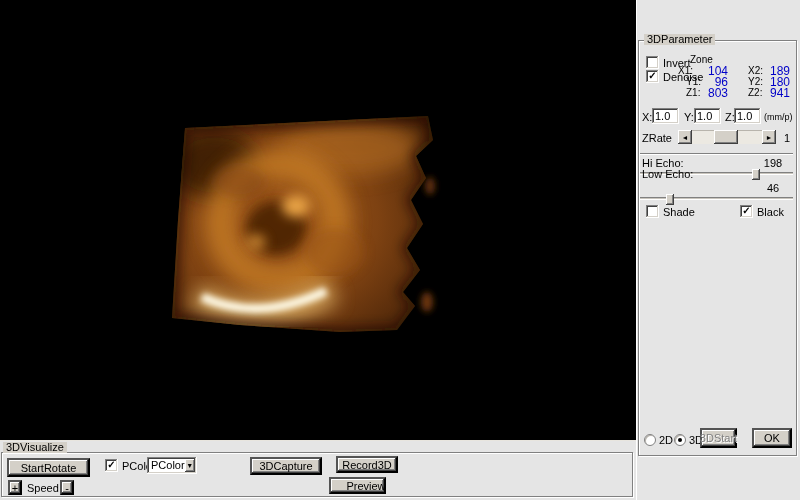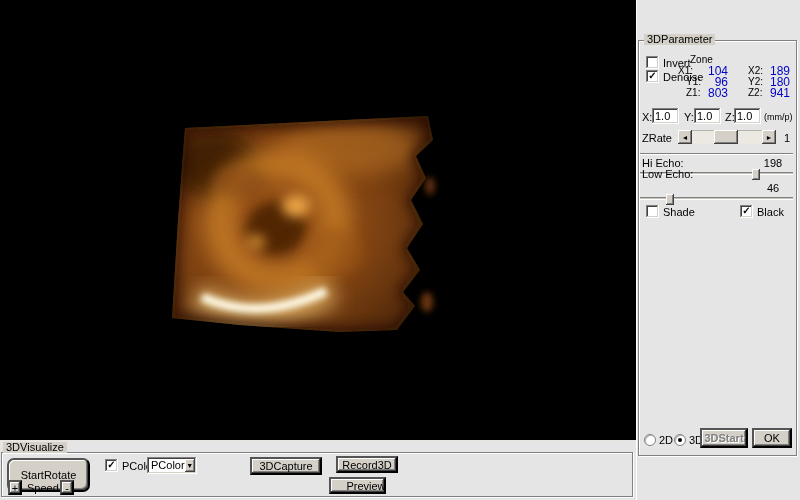--- a/index.html
+++ b/index.html
@@ -162,29 +162,29 @@
       <span class="checkmark">✓</span>
     </div>
     <span class="lbl" style="left:121px; top:207px;">Black</span>
 
     <div class="radio" style="left:8px; top:434px;"></div>
     <span class="lbl" style="left:23px; top:435px;">2D</span>
     <div class="radio" style="left:38px; top:434px;">
       <div class="radio-dot"></div>
     </div>
     <span class="lbl" style="left:53px; top:435px;">3D</span>
-    <button class="win-btn disabled" style="left:64px; top:428px; width:48px; height:20px;font-weight:bold;">3DStart</button>
+    <button class="win-btn disabled" style="left:64px; top:428px; width:37px; height:20px;">3DStart</button>
     <button class="win-btn" style="left:116px; top:428px; width:40px; height:20px;">OK</button>
   </div>
 
   <div class="bottom-panel panel">
     <span class="grp-title" style="left:3px; top:2px;">3DVisualize</span>
     <div class="groupbox" style="left:1px; top:12px; width:632px; height:45px;"></div>
 
-    <button class="win-btn" style="left:7px; top:18px; width:83px; height:34px; z-index:2;border-radius:7px;">StartRotate</button>
+    <button class="win-btn" style="left:7px; top:18px; width:83px; height:19px; z-index:2;">StartRotate</button>
 
     <button class="win-btn" style="left:8px; top:40px; width:14px; height:15px; z-index:2;">+</button>
     <span class="lbl" style="left:27px; top:43px; z-index:2;">Speed</span>
     <button class="win-btn" style="left:60px; top:40px; width:14px; height:15px; z-index:2;">-</button>
 
     <div class="checkbox" style="left:105px; top:19px; z-index:2;">
       <span class="checkmark">✓</span>
     </div>
     <span class="lbl" style="left:122px; top:21px; z-index:2;">PColor</span>
 

